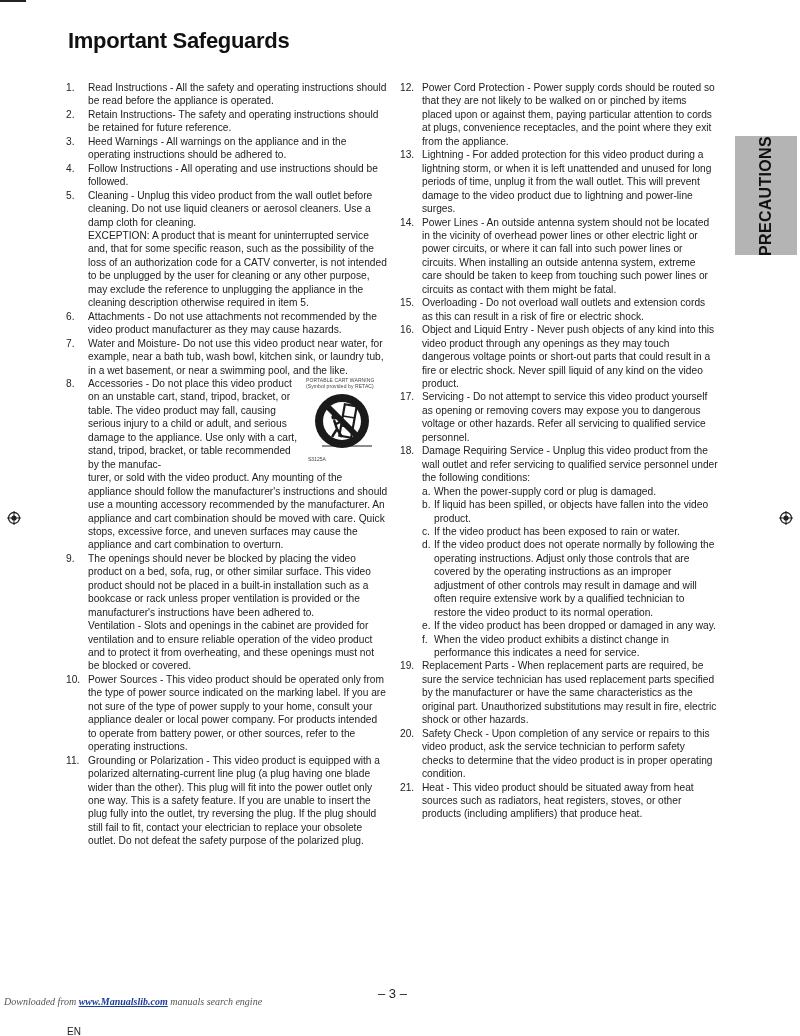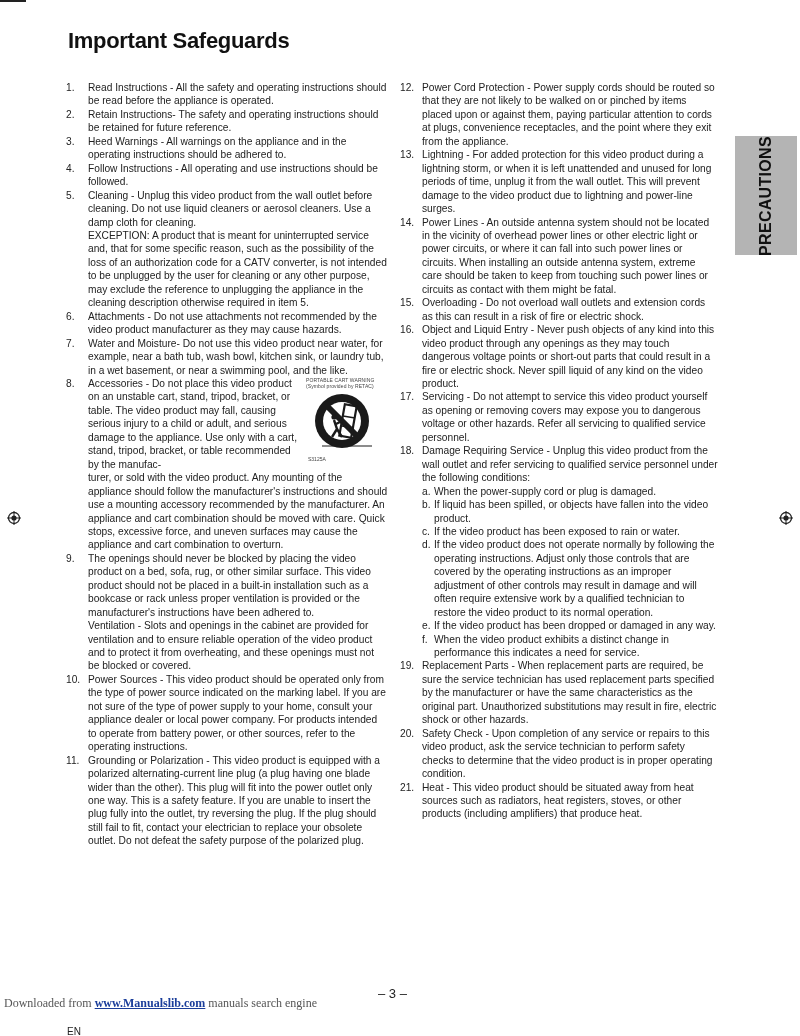--- a/index.html
+++ b/index.html
@@ -23,21 +23,21 @@
   .cart svg { display:block; margin:2px 0 0 6px; }
   .cart .code { font-size:5px; color:#444; margin-left:2px; }
   .acc-narrow { display:block; width:212px; }
   .tab { position:absolute; left:735px; top:136px; width:62px; height:119px; background:#b4b4b4; }
   .tab span { position:absolute; left:50%; top:50%; transform:translate(-50%,-50%) rotate(-90deg);
               font-size:16px; font-weight:bold; color:#111; white-space:nowrap; letter-spacing:0.3px; }
   .reg { position:absolute; width:14px; height:14px; }
   .page-num { position:absolute; left:378px; top:986px; font-size:13px; color:#222; }
   .lang { position:absolute; left:67px; top:998px; font-size:10px; color:#222;margin-top:28px; }
   .footer { position:absolute; left:4px; top:996px; font-family:"Liberation Serif", serif;
-            font-size:12px; color:#555; }
+            font-size:10px; color:#555;font-style:italic; }
   .footer a { color:#1a3d9a; font-weight:bold; text-decoration:underline; }
 </style>
 </head>
 <body>
 
 <div class="corner-mark"></div>
 
 <h1 class="title">Important Safeguards</h1>
 
 <div class="col left">

